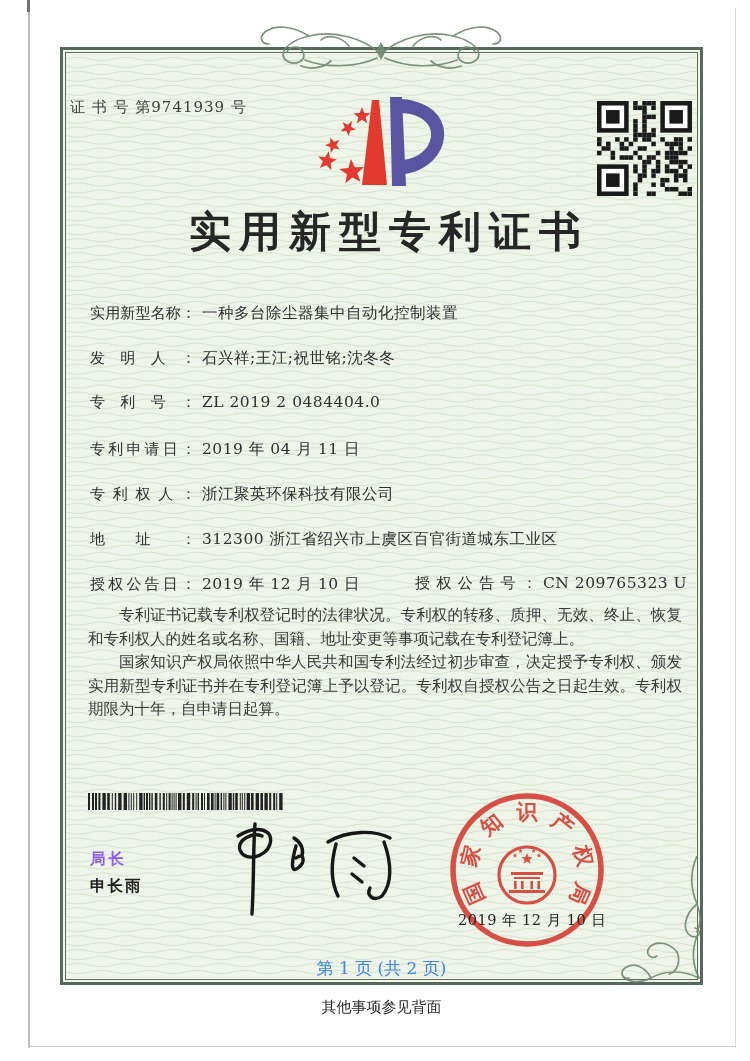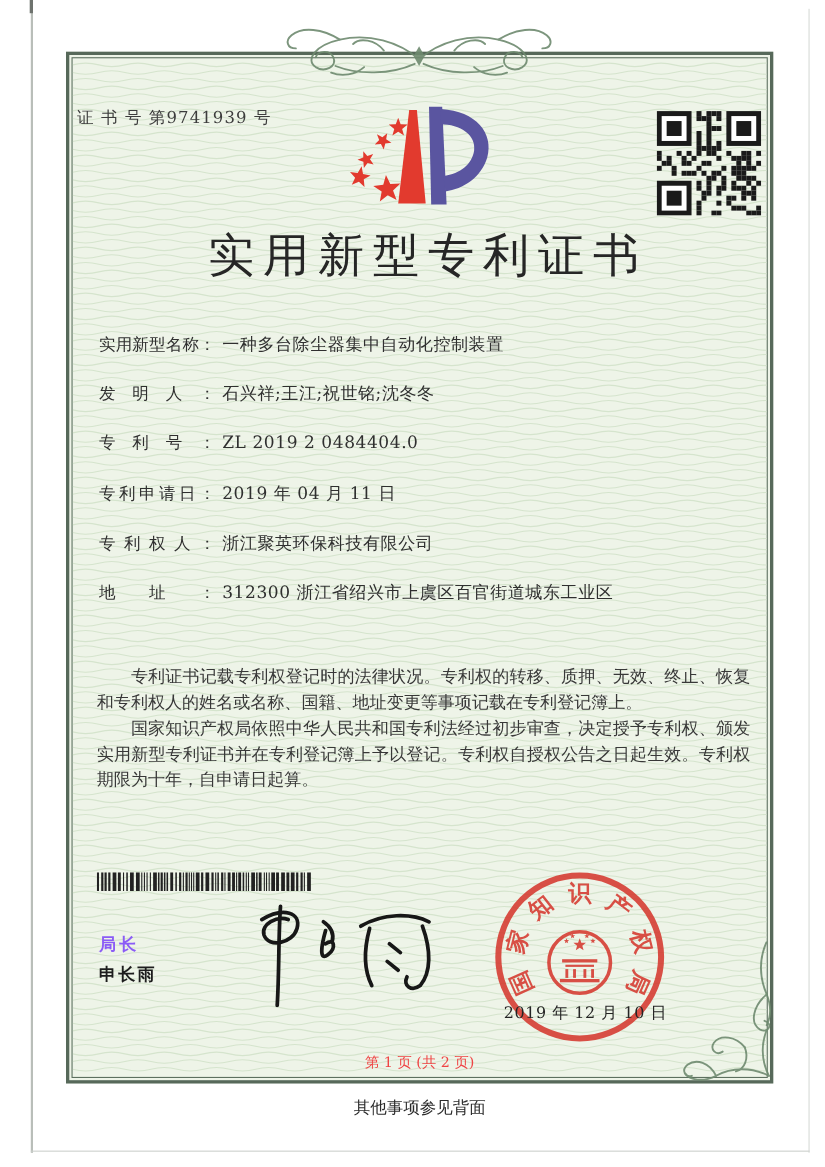--- a/index.html
+++ b/index.html
@@ -18,42 +18,42 @@
          box-sizing:border-box;background:#eef4e8;}
   .frame-inner{position:absolute;inset:2px;border:1px solid #5d705f;overflow:hidden;}
   .waves{position:absolute;inset:0;width:100%;height:100%;}
   
   .orn-top{left:256px;top:6px;width:250px;height:78px;z-index:4;}
   .orn-corner{left:601px;top:856px;width:102px;height:128px;z-index:4;}
   
   .cert-no{left:70px;top:98px;font-size:15px;letter-spacing:1px;color:#3c3c3c;z-index:3;}
   .logo{left:300px;top:88px;width:160px;height:114px;z-index:3;}
   .qr{left:597px;top:101px;width:95px;height:95px;z-index:3;}
-  .title{left:60px;top:204px;width:658px;text-align:center;font-size:42px;font-weight:normal;
+  .title{left:60px;top:204px;width:658px;text-align:center;font-size:42px;font-weight:bold;
          letter-spacing:8px;color:#262626;z-index:3;}
   
   .field-row{position:absolute;left:90px;width:600px;font-size:15.5px;z-index:3;height:22px;}
   .flabel{display:inline-block;width:106px;text-align-last:justify;font-size:15px;vertical-align:baseline;}
   .fvalue{margin-left:6px;letter-spacing:.5px;}
   .grant-right{position:absolute;left:325px;top:0;white-space:nowrap;}
   .flabel2{display:inline-block;width:122px;text-align-last:justify;font-size:15px;}
   
   .paras{left:88px;top:604px;width:594px;font-size:15.5px;line-height:23.5px;
          text-align:justify;z-index:3;color:#383838;}
   .paras p{margin:0;text-indent:31px;}
   
   .barcode{left:88px;top:793px;width:196px;height:17px;z-index:3;}
   .director-title{left:90px;top:849px;font-family:"DejaVu Sans",sans-serif;font-weight:bold;
                   font-size:15.5px;letter-spacing:3px;color:#8b5cf6;z-index:3;}
   .director-name{left:90px;top:876px;font-family:"DejaVu Sans",sans-serif;font-weight:bold;
                  font-size:15.5px;letter-spacing:2px;color:#1d1d1d;z-index:3;}
   .sig{left:208px;top:816px;width:198px;height:100px;z-index:3;}
   .seal{left:447px;top:790px;width:160px;height:160px;z-index:5;opacity:.86;}
   .seal-date{left:458px;top:911px;font-size:14.5px;letter-spacing:.5px;color:#242424;z-index:6;}
-  .page-info{left:60px;top:957px;width:643px;text-align:center;font-size:13px;color:#ef4444;z-index:3;}
+  .page-info{left:60px;top:957px;width:643px;text-align:center;font-size:17px;color:#3b82f6;z-index:3;}
   .footer-note{left:60px;top:998px;width:643px;text-align:center;font-size:15px;color:#2a2a2a;z-index:3;}
 </style>
 </head>
 <body>
 
 <div class="abs" style="inset:0;">
 
   <div class="abs edge-left"></div>
   <div class="abs edge-left-notch"></div>
   <div class="abs edge-right"></div>
@@ -388,20 +388,26 @@
   </div>
   <div class="field-row" style="top:439px;">
     <span class="flabel">专利申请日：</span><span class="fvalue">2019 年 04 月 11 日</span>
   </div>
   <div class="field-row" style="top:484px;">
     <span class="flabel">专利权人：</span><span class="fvalue">浙江聚英环保科技有限公司</span>
   </div>
   <div class="field-row" style="top:529px;">
     <span class="flabel">地址：</span><span class="fvalue">312300 浙江省绍兴市上虞区百官街道城东工业区</span>
   </div>
+  <div class="field-row" style="top:574px;">
+    <span class="flabel">授权公告日：</span><span class="fvalue">2019 年 12 月 10 日</span>
+    <span class="grant-right">
+      <span class="flabel2">授权公告号：</span><span class="fvalue">CN 209765323 U</span>
+    </span>
+  </div>
 
   <div class="abs paras">
     <p>专利证书记载专利权登记时的法律状况。专利权的转移、质押、无效、终止、恢复和专利权人的姓名或名称、国籍、地址变更等事项记载在专利登记簿上。</p>
     <p>国家知识产权局依照中华人民共和国专利法经过初步审查，决定授予专利权、颁发实用新型专利证书并在专利登记簿上予以登记。专利权自授权公告之日起生效。专利权期限为十年，自申请日起算。</p>
   </div>
 
   <svg class="abs barcode" viewBox="0 0 196 17" preserveAspectRatio="none">
       <rect x="0" y="0" width="2" height="17" fill="#222"></rect>
       <rect x="4" y="0" width="2" height="17" fill="#222"></rect>
       <rect x="7" y="0" width="2" height="17" fill="#222"></rect>

